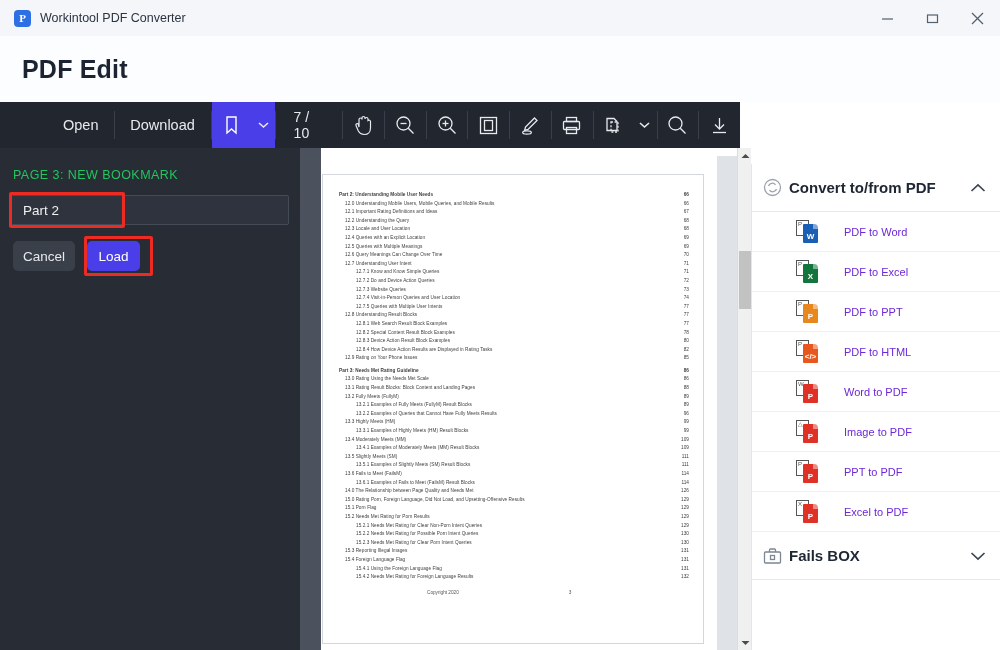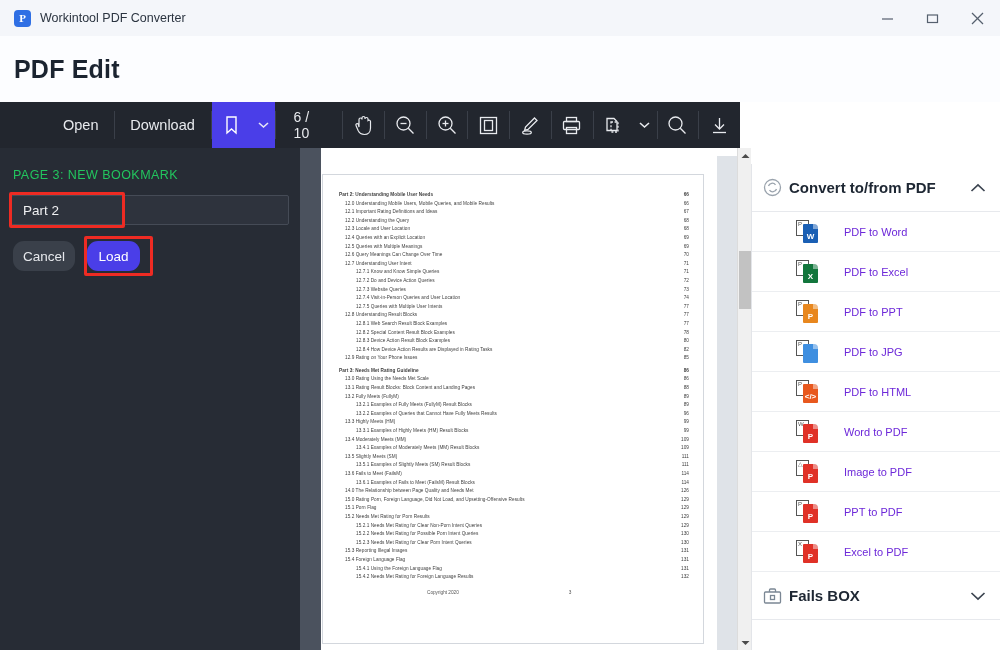--- a/index.html
+++ b/index.html
@@ -22,21 +22,21 @@
     margin-right: 9px; font-family: "Liberation Serif", serif;
   }
   .app-title { font-size: 12.5px; color: #2b3440; }
   .wincontrols { margin-left: auto; display: flex; height: 36px; }
   .wc { width: 45px; height: 36px; display: flex; align-items: center;
         justify-content: center; color: #55606e; }
   .wc svg { display: block; }
 
   
   .pageheading {
-    height: 66px; background: #fcfdff; padding-left: 14px;
+    height: 66px; background: #fcfdff; padding-left: 22px;
     display: flex; align-items: center;
   }
   .pageheading h1 { font-size: 25px; color: #1b2430; font-weight: bold; letter-spacing: .2px; }
 
   
   .toolbar {
     height: 46px; background: #22262e; display: flex; align-items: stretch;
     position: relative; width: 740px; padding-left: 48px;
   }
   .tb-item {
@@ -70,21 +70,21 @@
     border: 1px solid #454b56; border-radius: 2px;
     color: #f0f1f3; font-size: 13.5px; padding-left: 11px;
     font-family: "Liberation Sans", sans-serif; outline: none;
   }
   .anno-red {
     position: absolute; border: 3px solid #ee2b23; border-radius: 2px;
     pointer-events: none;
   }
   .sb-buttons { display: flex; gap: 12px; margin: 16px 0 0 13px; position: relative; }
   .btn {
-    height: 30px; border: none; border-radius: 11px; cursor: pointer;
+    height: 30px; border: none; border-radius: 5px; cursor: pointer;
     font-size: 13.5px; font-family: "Liberation Sans", sans-serif;
   }
   .btn-cancel { background: #3a404a; color: #e6e8ec; width: 62px; }
   .btn-save { background: #4a3ee8; color: #ffffff; width: 53px; }
   .sb-rightstrip {
     position: absolute; left: 300px; top: 0; width: 21px; height: 502px;
     background: #4b525e;
   }
 
   
@@ -215,21 +215,21 @@
           <path d="M4 2 h9 v16 l-4.5 -4 l-4.5 4 z" fill="none" stroke="#ffffff" stroke-width="1.4"></path>
         </svg>
     </div>
     <div class="tb-item tb-caret tb-active">
       <svg width="11" height="8" viewBox="0 0 11 8">
           <path d="M1 2 l4.5 4 l4.5 -4" fill="none" stroke="#e6e6f5" stroke-width="1.6"></path>
         </svg>
     </div>
     <div class="tb-sep"></div>
 
-    <div class="tb-item pagenum">6 / 10</div>
+    <div class="tb-item pagenum">7 / 10</div>
     <div class="tb-sep"></div>
 
     <div class="tb-item tb-icon">
       <svg width="21" height="22" viewBox="0 0 21 22" fill="none" stroke="#e8eaee" stroke-width="1.2">
         <path d="M6 13 V5.5 a1.5 1.5 0 0 1 3 0 V4 a1.5 1.5 0 0 1 3 0 v1 a1.5 1.5 0 0 1 3 0 v1.5 a1.5 1.5 0 0 1 2.5 1.1 V14 c0 4-2.5 6.5-6 6.5 -3.5 0-5.5-2-6.5-4.2 L3 11.5 a1.4 1.4 0 0 1 2.3-1.5 Z"></path>
       </svg>
     </div>
     <div class="tb-sep"></div>
     <div class="tb-item tb-icon">
       <svg width="22" height="22" viewBox="0 0 22 22" fill="none" stroke="#e8eaee" stroke-width="1.3">
@@ -604,29 +604,20 @@
           <div class="rp-item">
             <span class="fileicon">
               <span class="fi-back">P</span>
               <span class="fi-front" style="background: rgb(232, 135, 30);">P<span class="corner"></span></span>
             </span>
             <span class="lbl">PDF to PPT</span>
           </div>
           <div class="rp-item">
             <span class="fileicon">
               <span class="fi-back">P</span>
-              <span class="fi-front" style="background: rgb(63, 143, 224);">
-                <span class="corner"></span>
-              </span>
-            </span>
-            <span class="lbl">PDF to JPG</span>
-          </div>
-          <div class="rp-item">
-            <span class="fileicon">
-              <span class="fi-back">P</span>
               <span class="fi-front" style="background: rgb(232, 88, 30);">&lt;/&gt;<span class="corner"></span></span>
             </span>
             <span class="lbl">PDF to HTML</span>
           </div>
           <div class="rp-item">
             <span class="fileicon">
               <span class="fi-back">W</span>
               <span class="fi-front" style="background: rgb(224, 49, 39);">P<span class="corner"></span></span>
             </span>
             <span class="lbl">Word to PDF</span>

